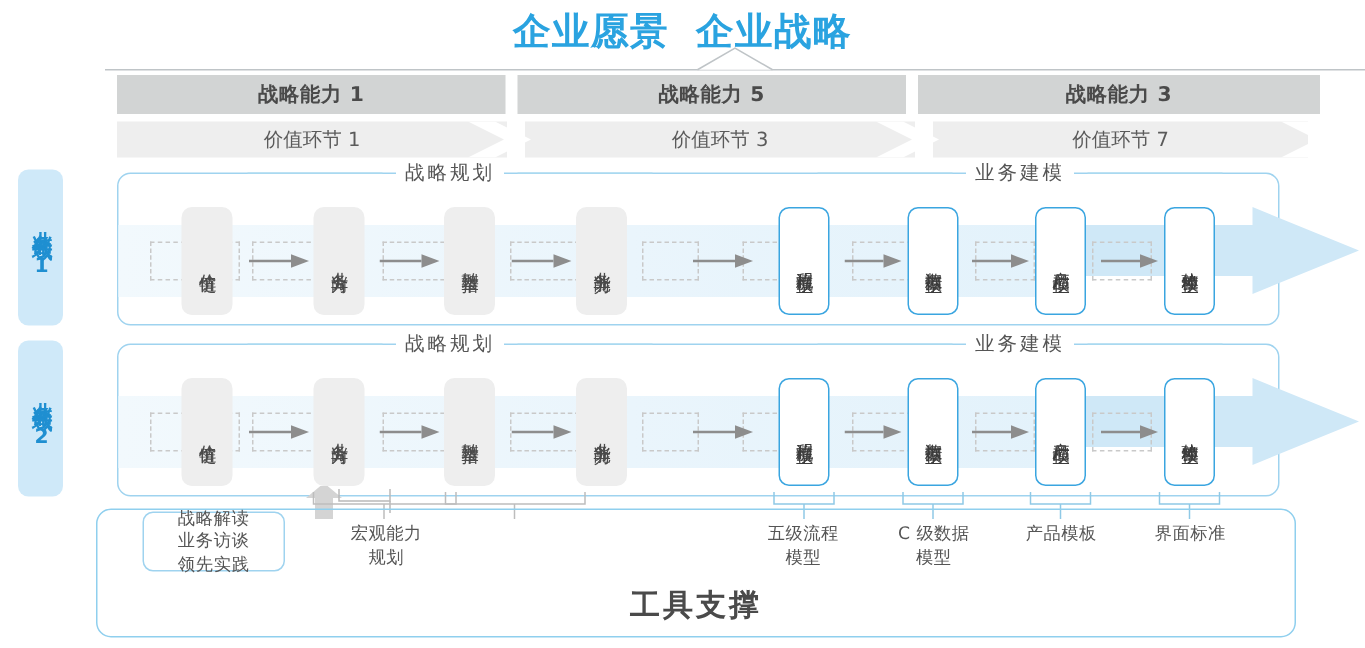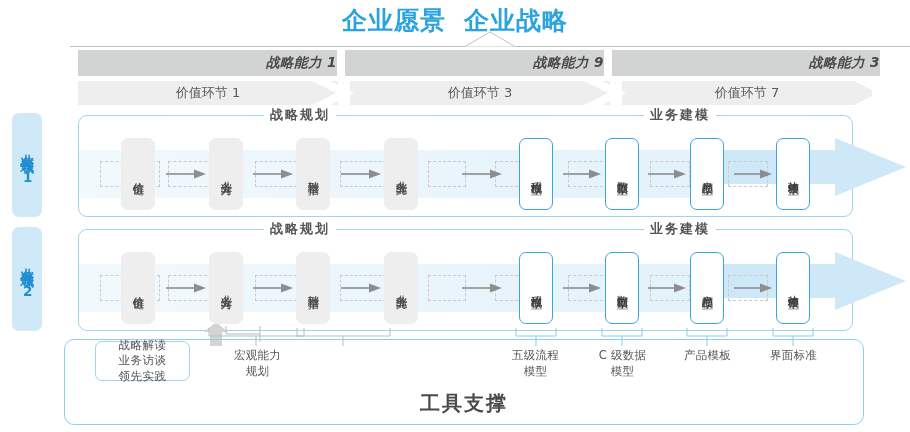--- a/index.html
+++ b/index.html
@@ -18,21 +18,21 @@
   .title-text{
     display:inline-block;color:#2aa3e0;font-size:25px;font-weight:bold;
     letter-spacing:1px;
   }
   .title-text .gap{display:inline-block;width:18px;}
 
   
   .cap-bar{
     position:absolute;height:26px;background:#d2d4d4;color:#4a4a4a;
     font-size:13.5px;font-weight:bold;display:flex;align-items:center;
-    justify-content:flex-end;letter-spacing:.5px;font-style:italic;
+    justify-content:center;letter-spacing:.5px;
   }
   
   .val-band{
     position:absolute;height:24px;background:#eeeeee;color:#5a5a5a;
     font-size:13px;display:flex;align-items:center;justify-content:center;
   }
 
   
   .domain-tab{
     position:absolute;width:30px;border-radius:7px;background:#cfe9f9;
@@ -56,21 +56,21 @@
   .big-arrow{position:absolute;}
 
   
   .sec-cap{
     position:absolute;height:16px;display:flex;align-items:center;
     justify-content:center;gap:9px;
   }
   .sec-cap .ln{height:1px;background:#a9d9f0;display:block;}
   .sec-cap .tx{
     background:#ffffff;padding:0 6px;color:#555555;font-size:13px;
-    font-weight:bold;letter-spacing:2px;white-space:nowrap;
+    font-weight:normal;letter-spacing:2px;white-space:nowrap;
   }
 
   
   .node{
     position:absolute;width:34px;height:72px;border-radius:7px;
     display:flex;align-items:center;justify-content:center;box-sizing:border-box;
   }
   .node.gray{background:#eeeeee;border:1px solid #eeeeee;}
   .node.blue{background:#ffffff;border:1.4px solid #3aa5e0;}
   .node .vtxt{
@@ -123,21 +123,21 @@
 
   <svg class="leader" style="left:70px;top:30px;width:840px;height:18px;">
     <line x1="0" y1="16.5" x2="840" y2="16.5" stroke="#bfc4c7" stroke-width="1"></line>
     <polyline points="395,16.5 420,2 445,16.5" fill="#ffffff" stroke="#bfc4c7" stroke-width="1"></polyline>
   </svg>
 
   <div class="cap-bar" style="left:78px;top:50px;width:259px;">
     <span>战略能力 1</span>
   </div>
   <div class="cap-bar" style="left:345px;top:50px;width:259px;">
-    <span>战略能力 9</span>
+    <span>战略能力 5</span>
   </div>
   <div class="cap-bar" style="left:612px;top:50px;width:268px;">
     <span>战略能力 3</span>
   </div>
 
   <div style="position:absolute;left:78px;top:81px;width:812px;height:24px;">
     <div class="val-band" style="left:0px;top:0px;width:260px;">
       <span>价值环节 1</span>
     </div>
     <div class="val-band" style="left:272px;top:0px;width:260px;">

